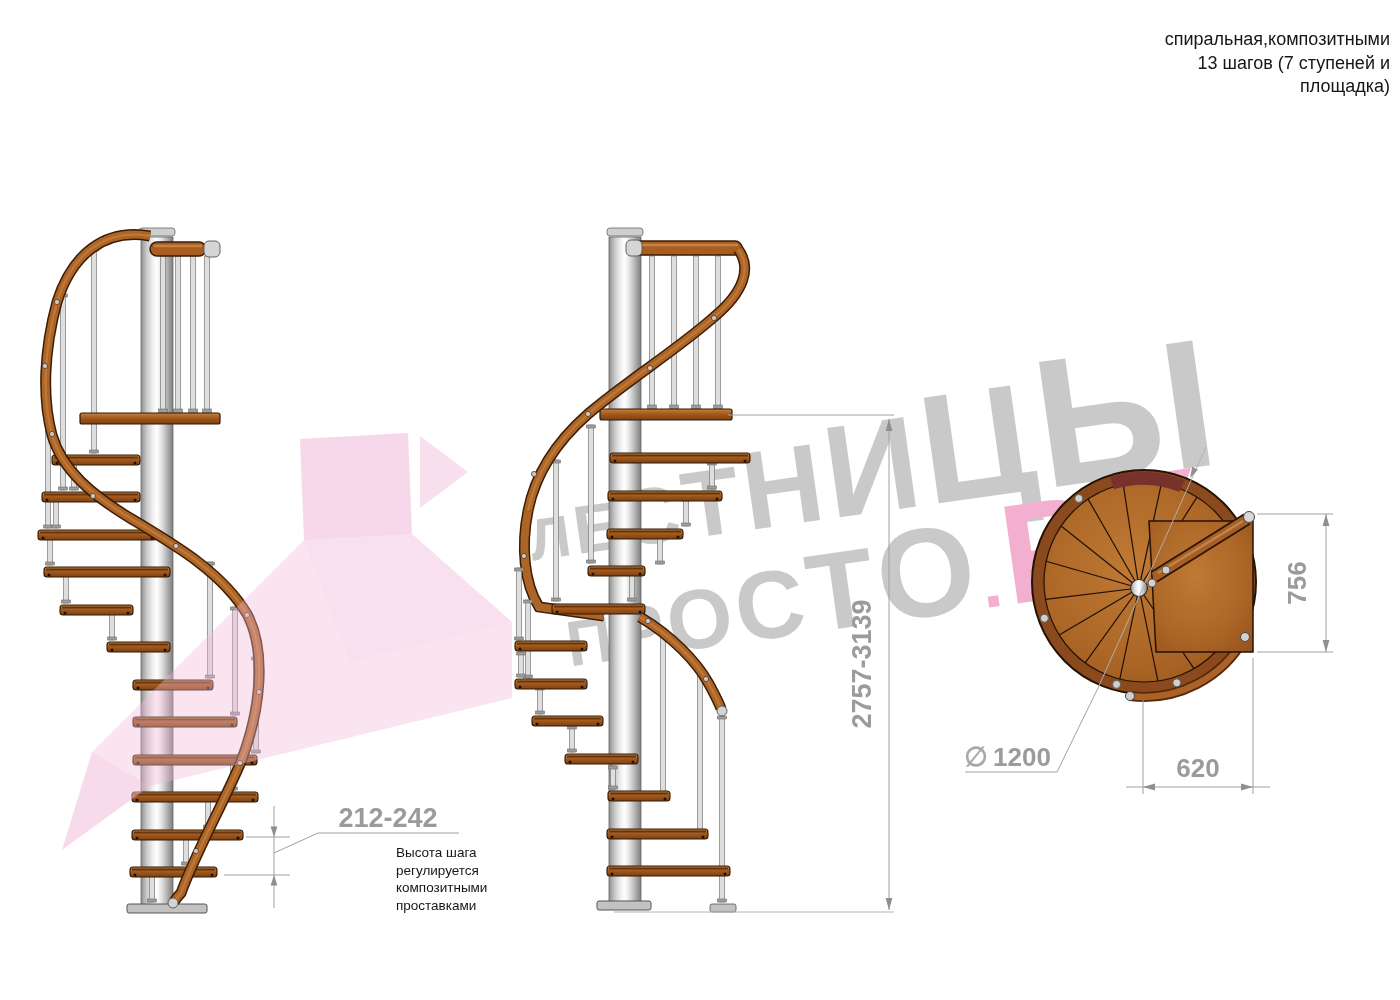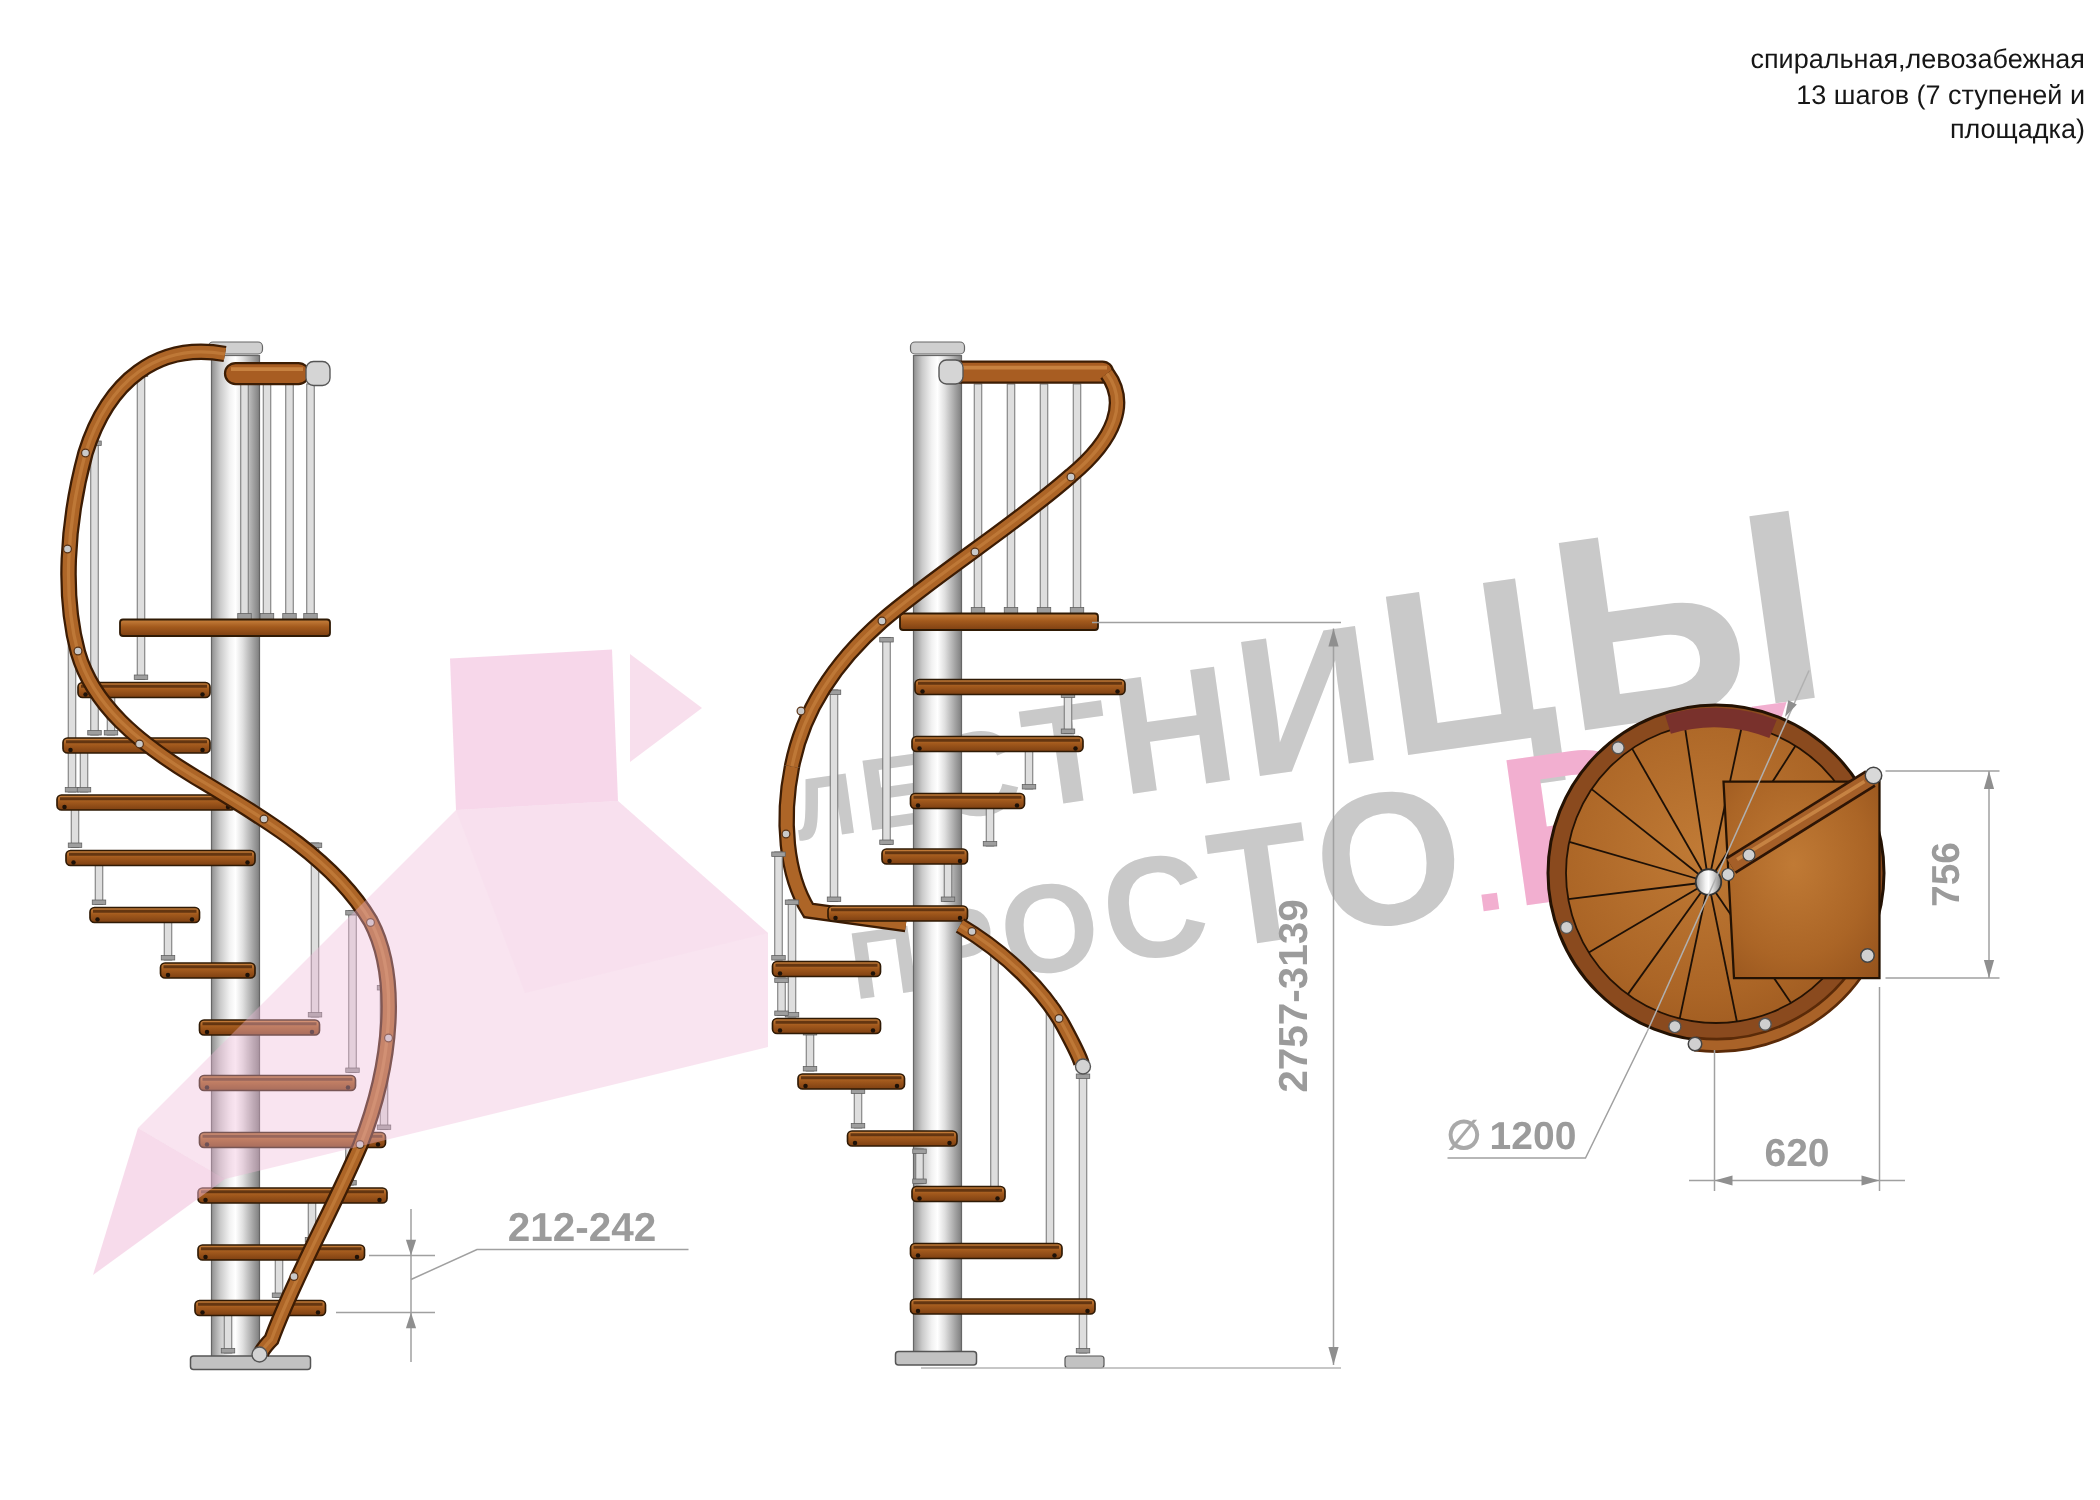--- a/index.html
+++ b/index.html
@@ -376,18 +376,24 @@
 
       <line x1="1098" y1="688" x2="1206" y2="447" stroke="#b0b0b0" stroke-width="1"></line>
       <polygon points="1190,478 1197.9,469.7 1192.2,466.8" fill="#8f8f8f"></polygon>
       <polyline points="965,772 1057,772 1098,688" fill="none" stroke="#a0a0a0" stroke-width="1"></polyline>
       <text class="dim" x="976" y="766" font-size="27" font-weight="normal" text-anchor="middle" opacity="0.85">∅</text>
       <text class="dim" x="1022" y="766" font-size="26" text-anchor="middle">1200</text>
     </g>
   </svg>
 
   <div id="title-block">
-    <div>спиральная,левозабежная</div>
+    <div>спиральная,композитными</div>
     <div>13 шагов (7 ступеней и</div>
     <div>площадка)</div>
   </div>
 
+  <div id="note-block">
+    <div>Высота шага</div>
+    <div>регулируется</div>
+    <div>композитными</div>
+    <div>проставками</div>
+  </div>
 </div>
 
 </body></html>

